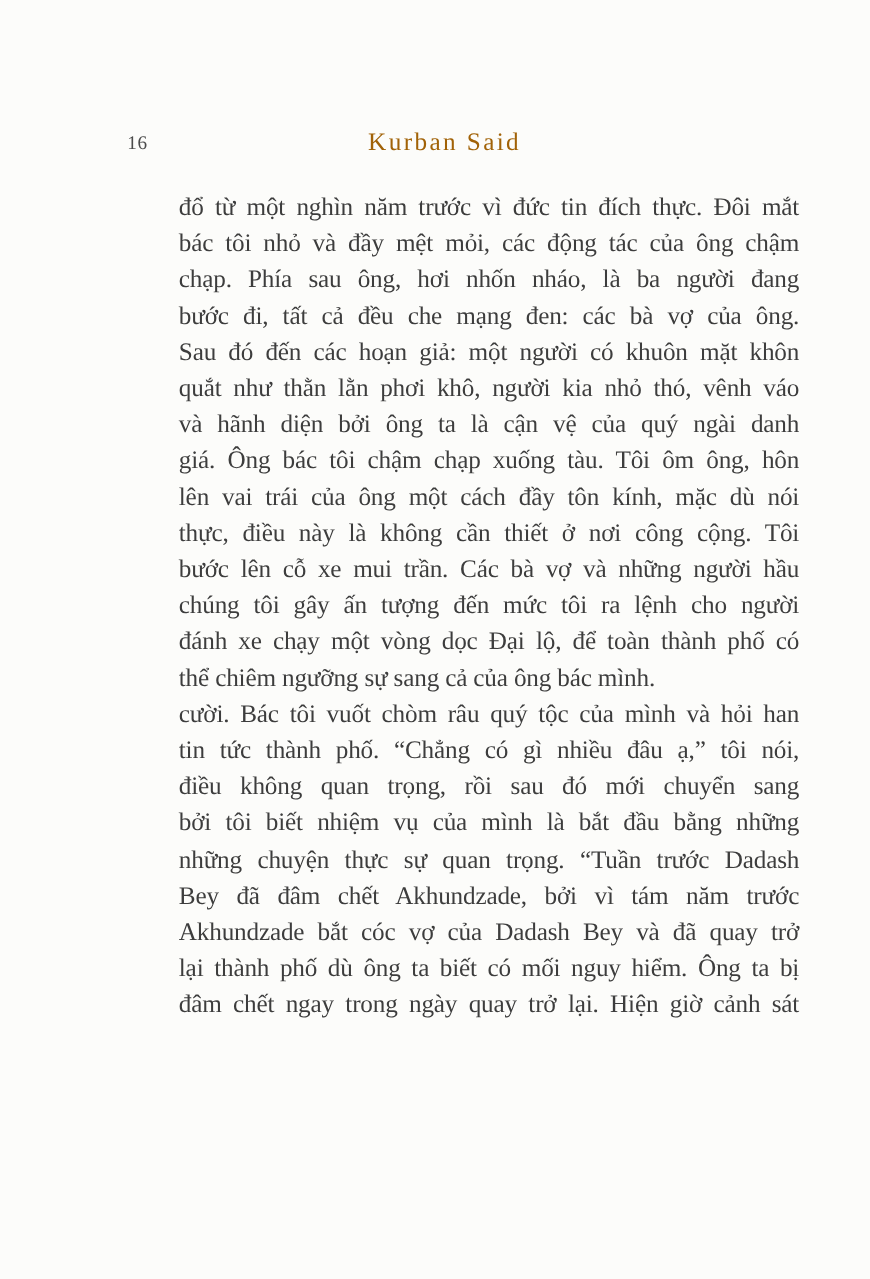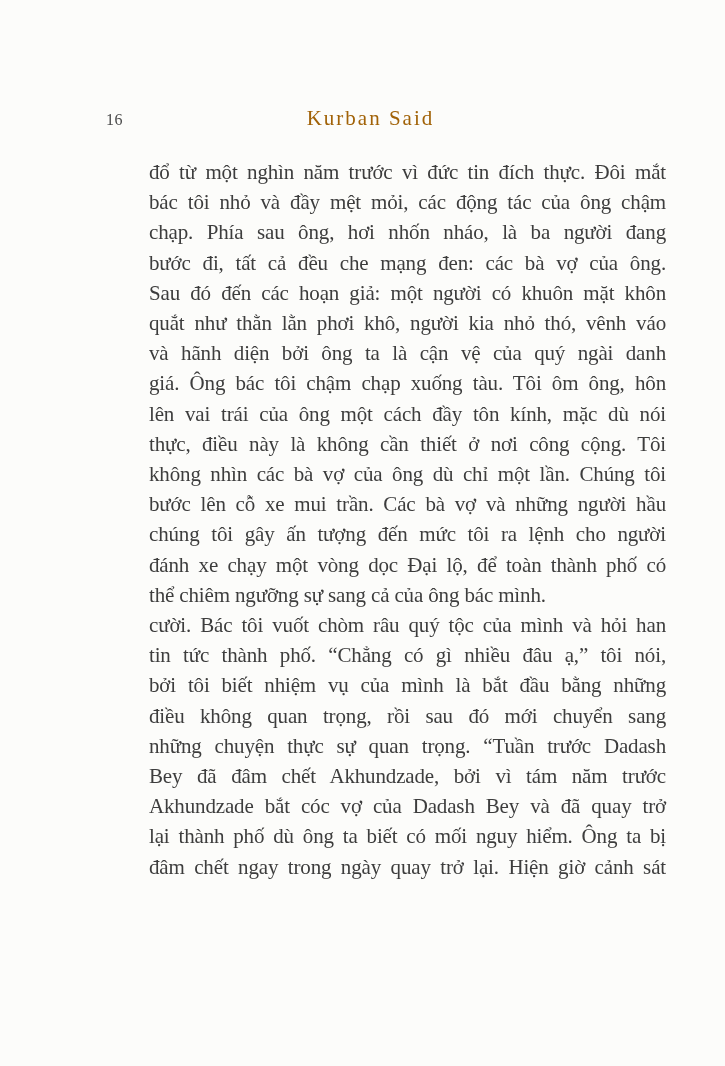--- a/index.html
+++ b/index.html
@@ -85,32 +85,31 @@
       <div class="line">đổ từ một nghìn năm trước vì đức tin đích thực. Đôi mắt</div>
       <div class="line">bác tôi nhỏ và đầy mệt mỏi, các động tác của ông chậm</div>
       <div class="line">chạp. Phía sau ông, hơi nhốn nháo, là ba người đang</div>
       <div class="line">bước đi, tất cả đều che mạng đen: các bà vợ của ông.</div>
       <div class="line">Sau đó đến các hoạn giả: một người có khuôn mặt khôn</div>
       <div class="line">quắt như thằn lằn phơi khô, người kia nhỏ thó, vênh váo</div>
       <div class="line">và hãnh diện bởi ông ta là cận vệ của quý ngài danh</div>
       <div class="line">giá. Ông bác tôi chậm chạp xuống tàu. Tôi ôm ông, hôn</div>
       <div class="line">lên vai trái của ông một cách đầy tôn kính, mặc dù nói</div>
       <div class="line">thực, điều này là không cần thiết ở nơi công cộng. Tôi</div>
-      <div class="line">không nhìn các bà vợ của ông dù chỉ một lần. Chúng tôi</div>
       <div class="line">bước lên cỗ xe mui trần. Các bà vợ và những người hầu</div>
       <div class="line">chúng tôi gây ấn tượng đến mức tôi ra lệnh cho người</div>
       <div class="line">đánh xe chạy một vòng dọc Đại lộ, để toàn thành phố có</div>
       <div class="line flush-left">thể chiêm ngưỡng sự sang cả của ông bác mình.</div>
     </div>
 
     <div class="para">
       <div class="line">cười. Bác tôi vuốt chòm râu quý tộc của mình và hỏi han</div>
       <div class="line">tin tức thành phố. “Chẳng có gì nhiều đâu ạ,” tôi nói,</div>
+      <div class="line">điều không quan trọng, rồi sau đó mới chuyển sang</div>
       <div class="line">bởi tôi biết nhiệm vụ của mình là bắt đầu bằng những</div>
-      <div class="line">điều không quan trọng, rồi sau đó mới chuyển sang</div>
       <div class="line">những chuyện thực sự quan trọng. “Tuần trước Dadash</div>
       <div class="line">Bey đã đâm chết Akhundzade, bởi vì tám năm trước</div>
       <div class="line">Akhundzade bắt cóc vợ của Dadash Bey và đã quay trở</div>
       <div class="line">lại thành phố dù ông ta biết có mối nguy hiểm. Ông ta bị</div>
       <div class="line">đâm chết ngay trong ngày quay trở lại. Hiện giờ cảnh sát</div>
     </div>
 
   </main>
 
 </div>

